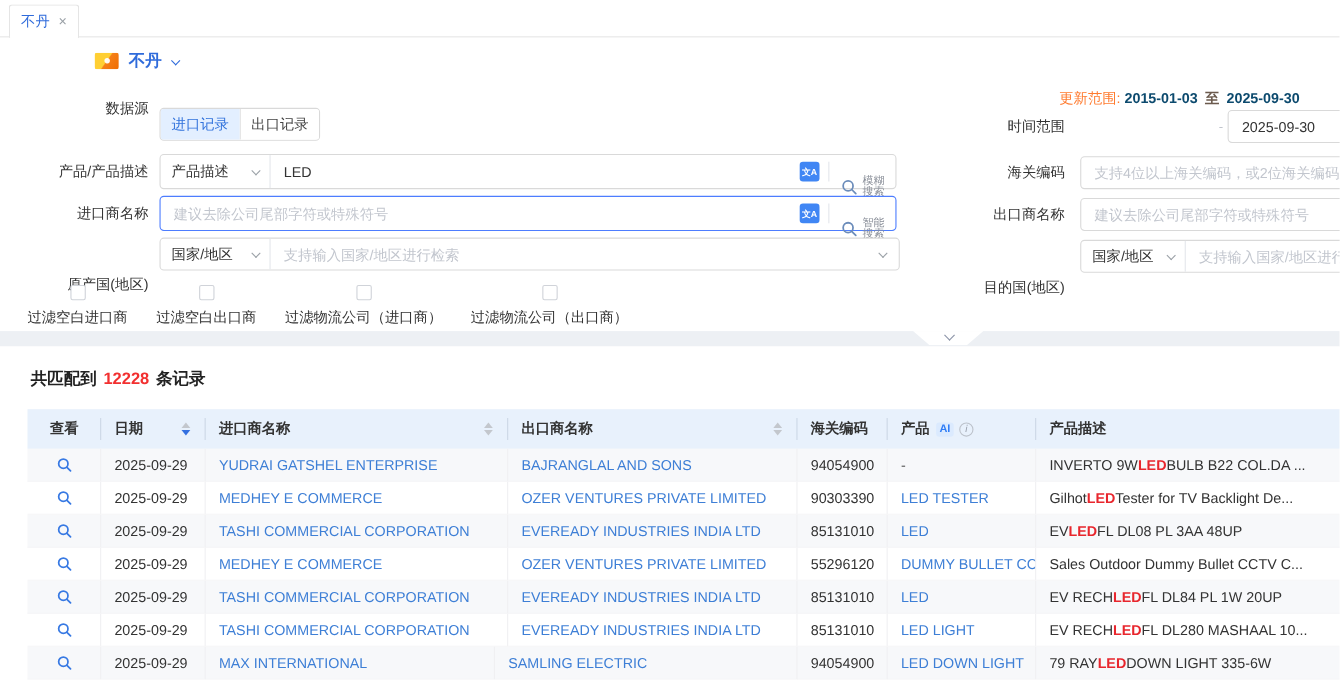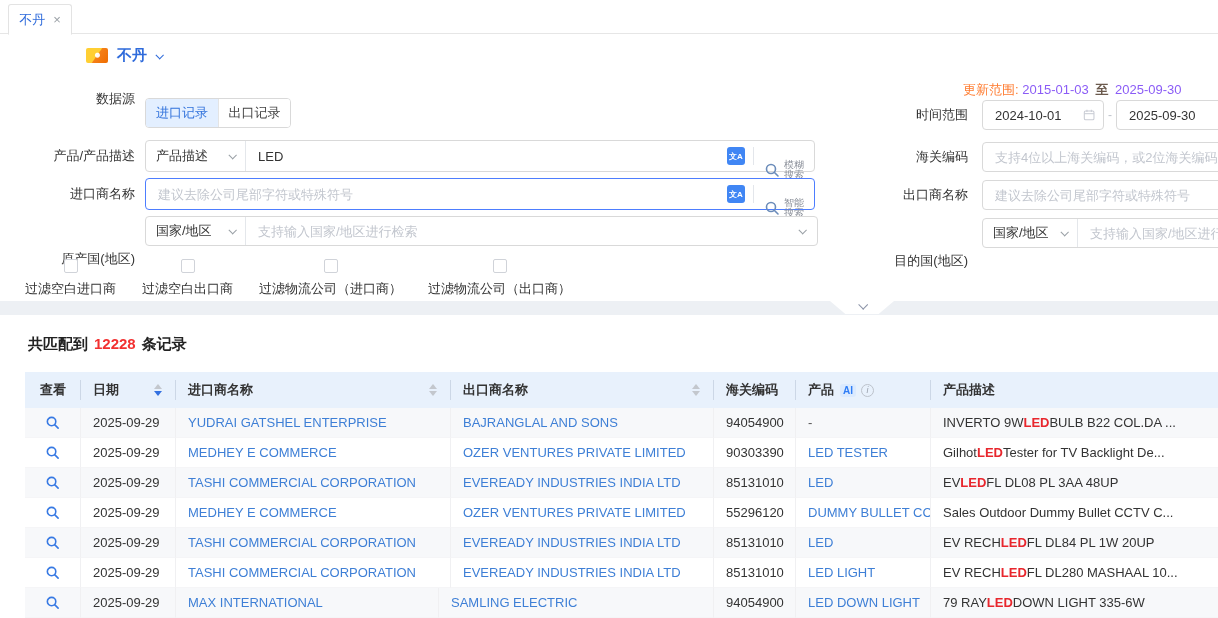--- a/index.html
+++ b/index.html
@@ -44,21 +44,21 @@
   .searchbtn { flex:none; display:flex; align-items:center; gap:4px; padding:0 10px 0 2px; cursor:pointer;margin-top:28px; }
   .mag { color:#6b8cba; }
   .twoline { display:flex; flex-direction:column; font-size:10px; line-height:10px; color:#8a8f99; }
   .endchev { margin:0 12px 0 auto; flex:none; }
 
   .filters { position:absolute; left:25px; top:259px; display:flex; gap:26px; align-items:center; }
   .cbitem { display:flex; align-items:center; gap:7px; font-size:13px; color:#333; cursor:pointer;flex-direction:column; }
   .cbox { width:14px; height:14px; border:1px solid #d0d3d9; border-radius:2px; background:#fff; }
 
   .update-range { position:absolute; left:963px; top:81px; font-size:13px; color:#ff7b2f; white-space:nowrap; }
-  .update-range b { color:#8b5cf6; font-weight:400; }
+  .update-range b { color:#0c4a6e; font-weight:700; }
   .update-range .to { color:#6b5a4d; font-weight:700; margin:0 3px; }
 
   .dinput { position:absolute; height:30px; border:1px solid #d9d9d9; border-radius:4px; background:#fff; display:flex; align-items:center; padding:0 8px 0 12px; }
   .dinput input { border:none; outline:none; background:transparent; font-size:13px; color:#333; width:100%; font-family:inherit; }
   .dinput input::placeholder { color:#c2c6ce; }
   .dash { position:absolute; left:1105px; top:100px; width:10px; line-height:30px; text-align:center; color:#c0c4cc; font-size:12px; }
 
   
   .grayband { position:absolute; left:0; right:0; top:301px; height:14px; background:#edf0f4; }
   .notch { position:absolute; left:830px; top:301px; width:64px; height:13px; background:#fff;
@@ -70,21 +70,21 @@
   .summary { position:absolute; left:28px; top:20px; font-size:15px; font-weight:700; color:#222; }
   .summary .count { color:#f23030; margin:0 6px; }
 
   .table { position:absolute; left:25px; top:57px; right:0; }
   .thead { display:flex; height:36px; background:#e8f1fc; align-items:stretch; font-size:13px; font-weight:700; color:#333; }
   .thead .c { display:flex; align-items:center; padding-left:12px; position:relative; }
   .thead .c:not(:last-child)::after { content:""; position:absolute; right:0; top:8px; bottom:8px; width:1px; background:#ccd7e6; }
   .trow { display:flex; height:30px; align-items:stretch; font-size:13px; color:#333; background:#fff; }
   .trow:nth-child(even) { background:#f7f8fa; }
   .trow .c { display:flex; align-items:center; padding-left:12px; white-space:nowrap; overflow:hidden; border-right:1px solid #f0f0f2; border-bottom:1px solid #f5f5f7; }
-  .c0 { width:56px; justify-content:center; padding-left:0 !important; }
+  .c0 { width:67px; justify-content:center; padding-left:0 !important; }
   .c1 { width:95px; }
   .c2 { width:275px; }
   .c3 { width:263px; }
   .c4 { width:82px; }
   .c5 { width:135px; }
   .c6 { flex:1; border-right:none !important; }
   a.lnk { color:#3e7fd6; text-decoration:none; cursor:pointer; overflow:hidden; white-space:nowrap; }
   .plain { color:#555; }
   .hl { color:#e8262d; font-weight:700; }
   .sorts { display:flex; flex-direction:column; gap:2px; margin-left:auto; margin-right:14px; cursor:pointer; }
@@ -188,29 +188,20 @@
   </div>
 
   <div class="update-range">
     <span>更新范围:</span>
     <b>2015-01-03</b>
     <span class="to">至</span>
     <b>2025-09-30</b>
   </div>
 
   <div class="rlabel" style="top:100px;line-height:30px;">时间范围</div>
-  <div class="dinput" style="left:982px;top:100px;width:122px;">
-    <input value="2024-10-01" style="">
-    <svg width="14" height="14" viewBox="0 0 14 14">
-        <rect x="1.5" y="2.5" width="11" height="10" rx="1.5" fill="none" stroke="#c9ccd4" stroke-width="1.2"></rect>
-        <line x1="1.5" y1="5.5" x2="12.5" y2="5.5" stroke="#c9ccd4" stroke-width="1.2"></line>
-        <line x1="4.5" y1="1" x2="4.5" y2="3.5" stroke="#c9ccd4" stroke-width="1.2"></line>
-        <line x1="9.5" y1="1" x2="9.5" y2="3.5" stroke="#c9ccd4" stroke-width="1.2"></line>
-      </svg>
-  </div>
   <div class="dash">-</div>
   <div class="dinput" style="left:1116px;top:100px;width:120px;">
     <input value="2025-09-30" style="">
   </div>
 
   <div class="rlabel" style="top:142px;line-height:30px;">海关编码</div>
   <div class="dinput" style="left:982px;top:142px;width:254px;">
     <input placeholder="支持4位以上海关编码，或2位海关编码加上" style="">
   </div>
 

